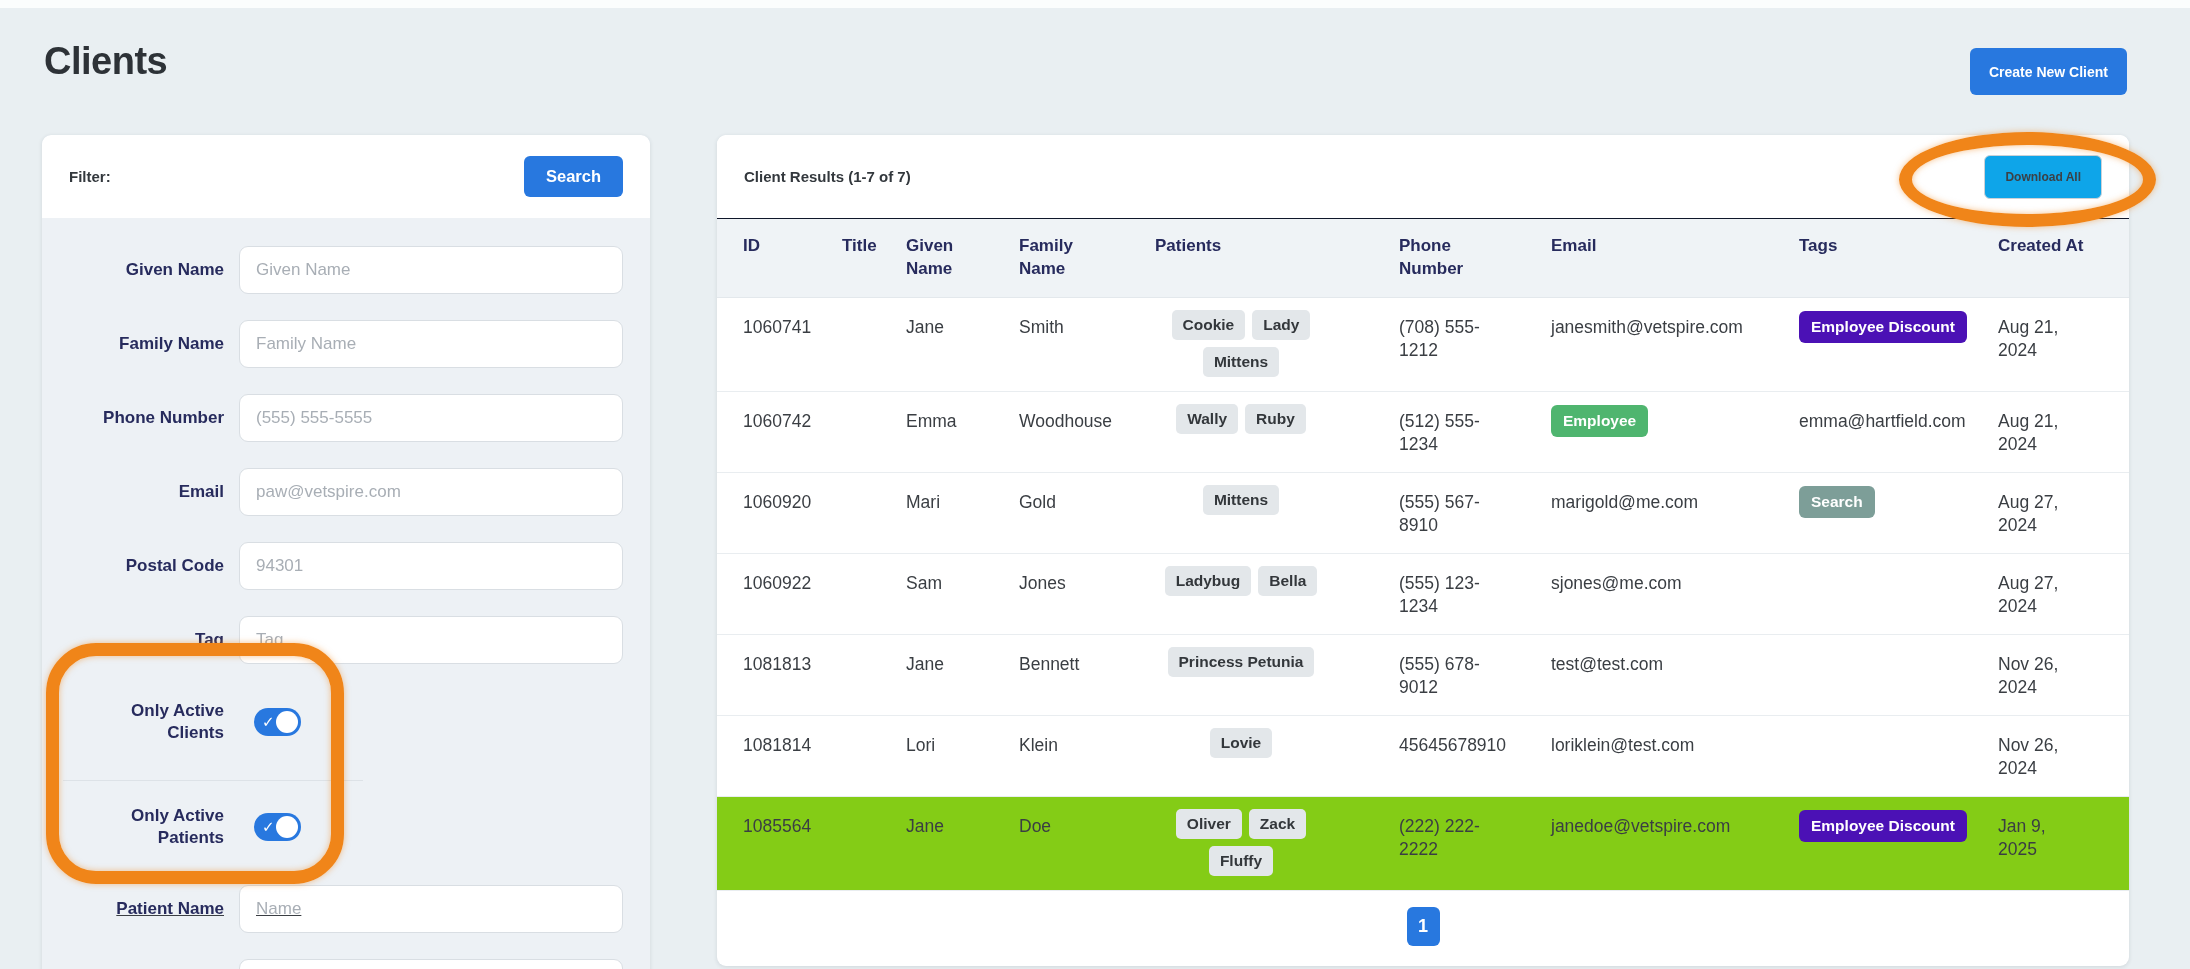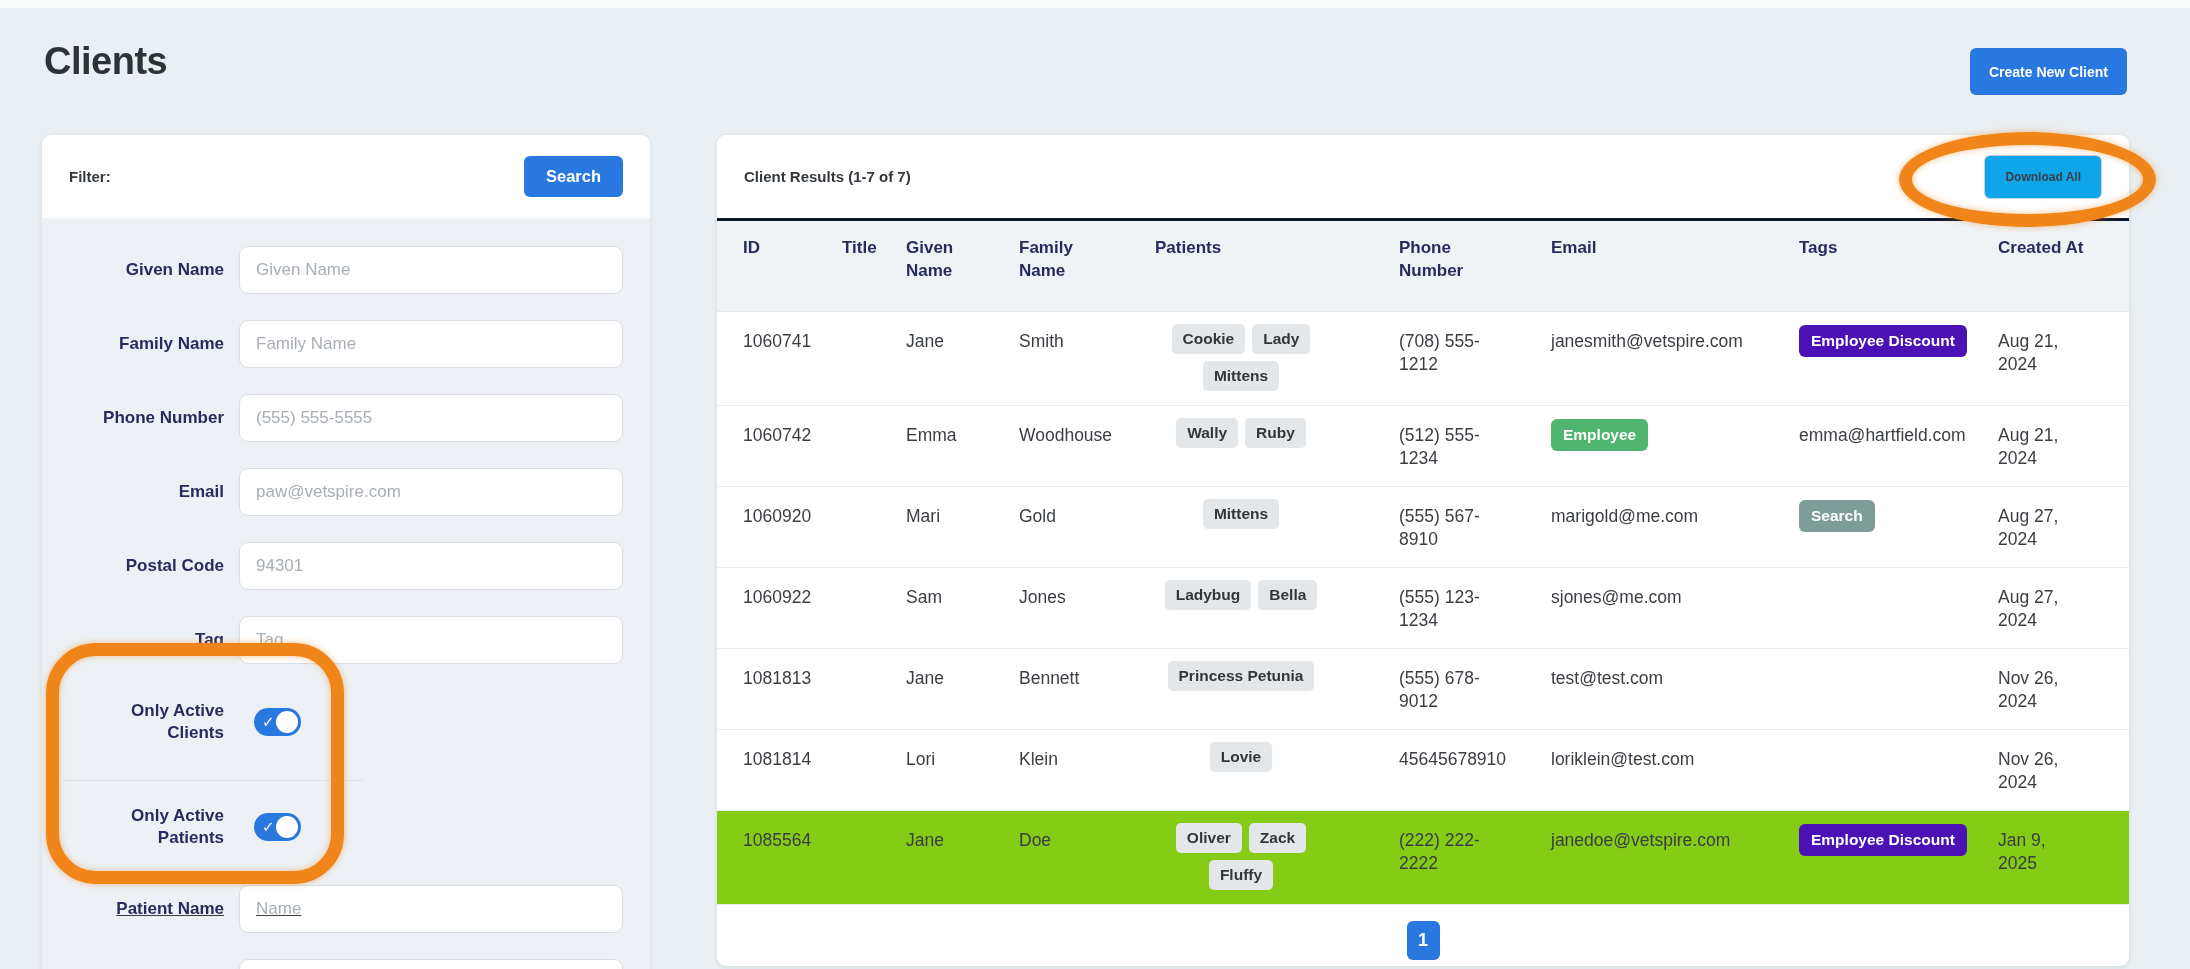--- a/index.html
+++ b/index.html
@@ -44,22 +44,22 @@
   .toggle .check { position:absolute; left:8px; top:50%; transform:translateY(-52%);
     color:#fff; font-size:15px; font-weight:700; }
   .toggle .knob { position:absolute; right:3px; top:3px; width:22px; height:22px;
     background:#fff; border-radius:50%; }
   .f-divider { height:1px; background:#dde2e7; width:300px; margin:14px 0 14px -6px; }
   .bottom-gap { margin-top:20px;text-decoration:underline; }
 
   
   :root { --cols: 99px 64px 113px 136px 244px 152px 248px 199px 132px; }
   .grid-row { display:grid; grid-template-columns:var(--cols); padding-left:26px; }
-  .thead { background:#eff3f6; border-top:3px solid #0f172a; border-bottom:1px solid #e3e8ec;
-    padding-top:16px; padding-bottom:28px; min-height:78px; }
+  .thead { background:#eff3f6; border-top:1px solid #0f172a; border-bottom:1px solid #e3e8ec;
+    padding-top:16px; padding-bottom:16px; min-height:78px; }
   .th { font-size:17px; font-weight:700; color:#272b5d; line-height:1.35; }
   .th.c2 { max-width:85px; } .th.c3 { max-width:100px; } .th.c5 { max-width:92px; }
   .tr { border-bottom:1px solid #e9edf0; min-height:81px; align-items:start; cursor:pointer; }
   .tr.hl { background:#84cc16; }
   .td { padding-top:18px; padding-bottom:14px; font-size:17.5px; color:#3a3e43; line-height:1.3; }
   .td.phone { max-width:96px; }
   .td.created { max-width:74px; }
   .chips { display:flex; flex-wrap:wrap; gap:7px; max-width:172px; justify-content:center;
     padding-top:12px; }
   .chip { background:#e3e7ea; color:#33373b; font-weight:600; font-size:15.5px;

